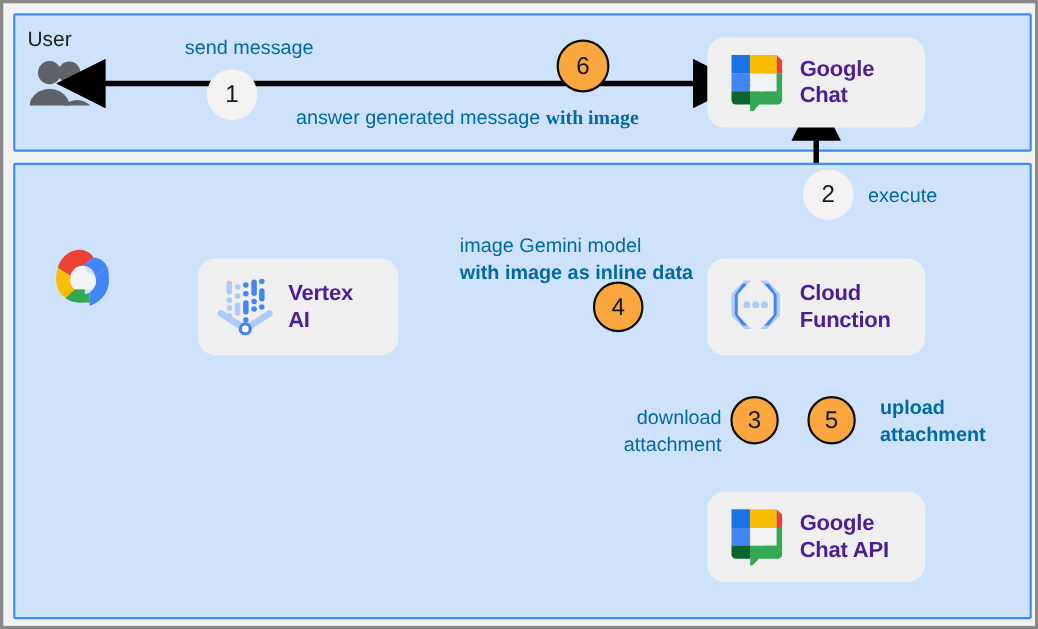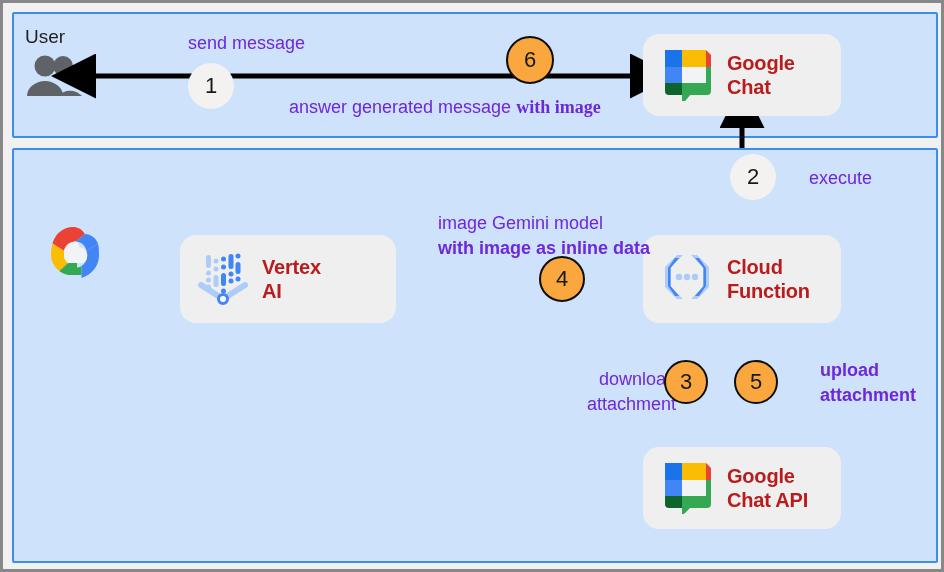--- a/index.html
+++ b/index.html
@@ -44,27 +44,27 @@
     background: #efefef;
     border-radius: 16px;
     display: flex;
     align-items: center;
     gap: 12px;
     padding: 0 16px;
   }
   .svc-label {
     font-size: 20px;
     font-weight: 700;
-    color: #b91c1c;
+    color: #4c1d95;
     line-height: 24px;
     white-space: pre-line;
     letter-spacing: -0.2px;
   }
   #box-google-chat  { left: 640px; top: 31px;  width: 198px; height: 82px; }
-  #box-vertex-ai    { left: 177px; top: 232px; width: 216px; height: 88px; }
+  #box-vertex-ai    { left: 177px; top: 232px; width: 182px; height: 88px; }
   #box-cloud-func   { left: 640px; top: 232px; width: 198px; height: 88px; }
   #box-chat-api     { left: 640px; top: 444px; width: 198px; height: 82px; }
 
   
   .icon-wrap { flex: 0 0 auto; display:block; }
 
   
   .arrow-svg { position: absolute; overflow: visible; pointer-events: none; }
 
   
@@ -85,25 +85,24 @@
   #step-1 { left: 185px; top: 60px;  width: 46px; height: 46px; }
   #step-6 { left: 503px; top: 33px;  width: 48px; height: 48px; }
   #step-2 { left: 727px; top: 151px; width: 46px; height: 46px; }
   #step-4 { left: 536px; top: 253px; width: 46px; height: 46px; }
   #step-3 { left: 661px; top: 357px; width: 44px; height: 44px; }
   #step-5 { left: 731px; top: 357px; width: 44px; height: 44px; }
 
   
   .edge-label {
     position: absolute;
-    color: #6d28d9;
+    color: #0369a1;
     font-size: 18px;
     line-height: 25px;
     white-space: pre-line;
-    margin-left: 20px;
   }
 
   #lbl-send-message   { left: 165px; top: 28px;  font-weight: 400; }
   #lbl-answer-msg     { left: 266px; top: 92px;  font-weight: 400; }
   #lbl-answer-msg b   { font-weight: 700; font-family: Liberation Serif, serif; }
   #lbl-prompt-gemini  { left: 415px; top: 183px; font-weight: 400; text-align: left; }
   #lbl-prompt-gemini .b2 { font-weight: 700; display:block; }
   #lbl-execute        { left: 786px; top: 163px; font-weight: 400; }
   #lbl-download       { left: 533px; top: 364px; font-weight: 400; text-align: right; width: 120px;}
   #lbl-upload         { left: 797px; top: 355px; font-weight: 700; }

